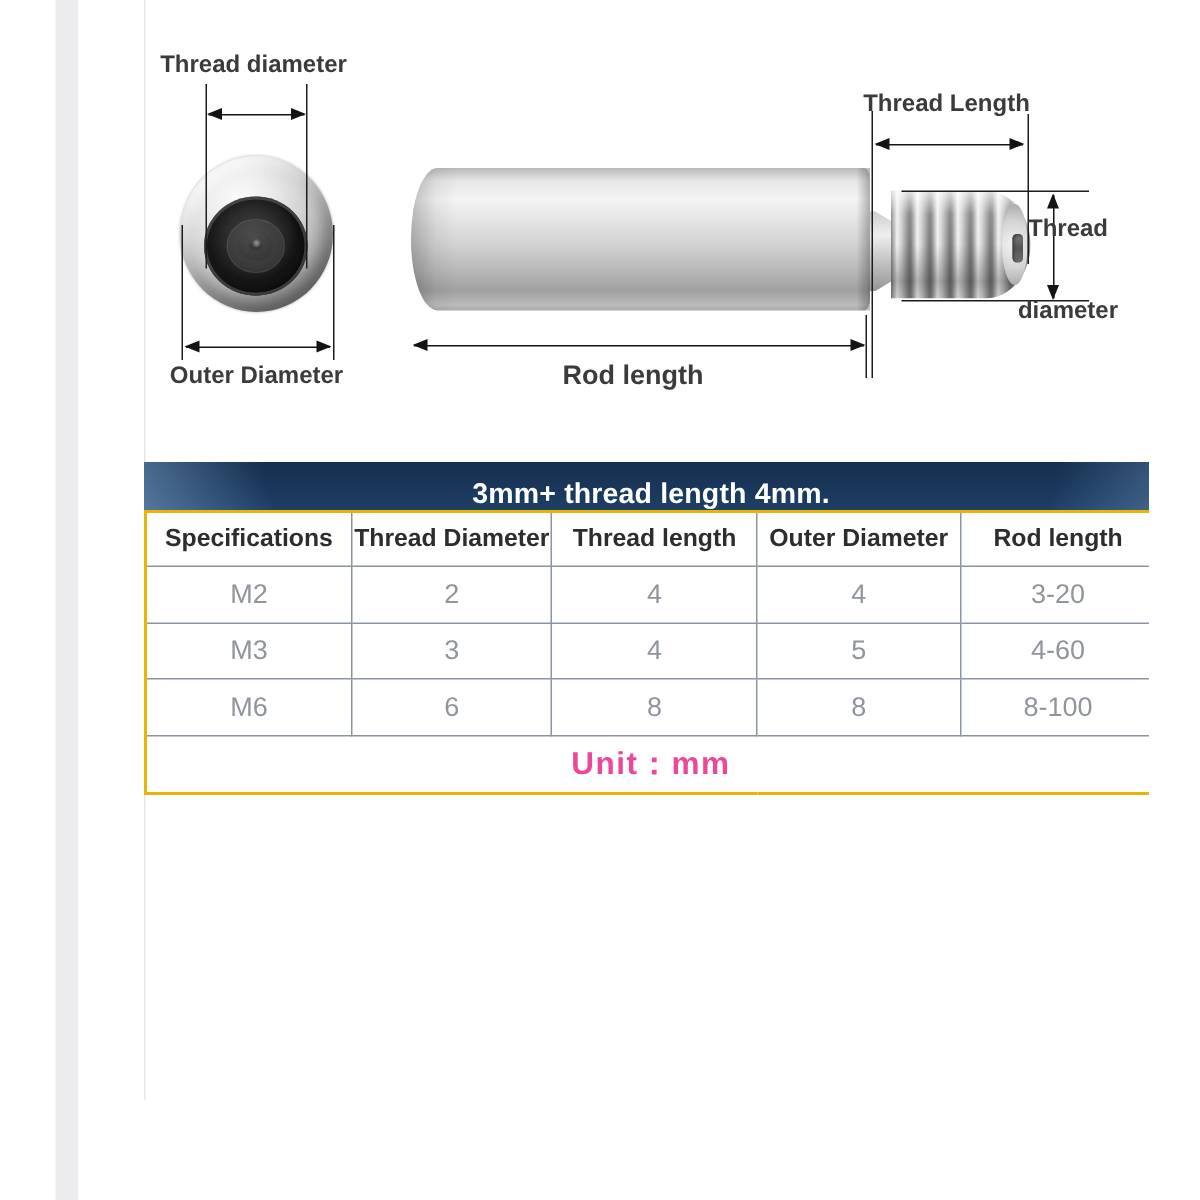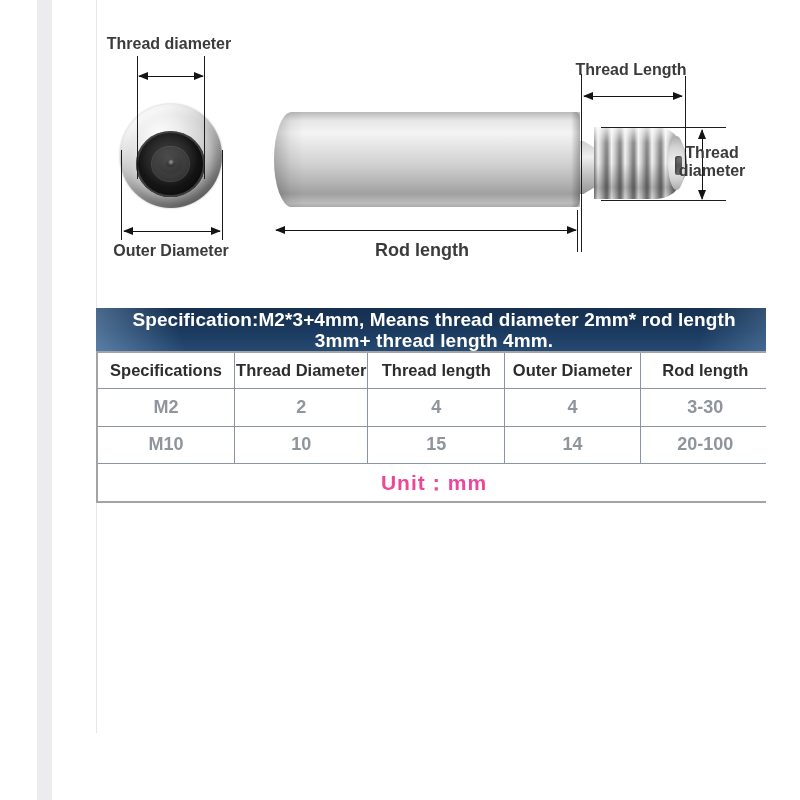--- a/index.html
+++ b/index.html
@@ -72,25 +72,25 @@
   
   .banner{position:absolute;left:62px;top:308px;width:676px;height:43px;
      display:flex;flex-direction:column;justify-content:center;text-align:center;
      color:#fff;font-weight:700;font-size:19px;line-height:21px;letter-spacing:.1px;
      background:
        linear-gradient(76deg, rgba(140,178,216,.5) 0%, rgba(140,178,216,0) 13%),
        linear-gradient(284deg, rgba(125,165,205,.38) 0%, rgba(125,165,205,0) 11%),
        linear-gradient(180deg, #152f4f 0%, #1b3a5f 55%, #264a72 100%);}
 
   
-  .spec-table{position:absolute;left:62px;top:351px;width:676px;border-collapse:collapse;
-     table-layout:fixed;background:#fff;border:2px solid #a3a3a3;}
+  .spec-table{position:absolute;left:62px;top:340px;width:676px;border-collapse:collapse;
+     table-layout:fixed;background:#fff;border:2px solid #eab308;}
   .spec-table th,.spec-table td{border:1.5px solid #8b95a2;text-align:center;padding:0;}
   .spec-table thead th{height:35px;font-size:16.5px;font-weight:700;color:#2d2d2d;}
-  .spec-table tbody td{height:36.5px;font-size:18px;font-weight:700;color:#8f949d;}
+  .spec-table tbody td{height:36.5px;font-size:18px;font-weight:400;color:#8f949d;}
   .spec-table tfoot td{height:37px;font-size:21px;font-weight:700;color:#ec4899;letter-spacing:1px;}
   .col1{width:20.4%;} .col2{width:19.8%;} .col3{width:20.3%;} .col4{width:20.1%;} .col5{width:19.4%;}
 </style>
 </head>
 <body>
 
 <div class="stage">
 
   <div class="strip left"></div>
   <div class="strip right"></div>
@@ -119,29 +119,28 @@
   <div class="dim-label" style="left:522px;top:61px;width:150px;">Thread Length</div>
   <div class="arrow-h" style="left:550px;top:96px;width:98px;"></div>
   <div class="xline-v" style="left:546.5px;top:74px;height:178px;"></div>
   <div class="xline-v" style="left:650.5px;top:76px;height:100px;"></div>
 
   <div class="xline-h" style="left:567px;top:127px;width:125px;"></div>
   <div class="xline-h" style="left:567px;top:200px;width:125px;"></div>
   <div class="arrow-v" style="left:668px;top:130px;height:69px;"></div>
   <div class="dim-label" style="left:640px;top:144px;width:76px;">
     <span style="display:block;">Thread</span>
-    <span style="display:block;">diameter</span>
+    <span style="display:block;margin-top:37px;">diameter</span>
   </div>
 
   <div class="arrow-h" style="left:242px;top:230px;width:300px;"></div>
   <div class="xline-v" style="left:542.5px;top:210px;height:42px;"></div>
   <div class="dim-label" style="left:313px;top:241px;width:150px;font-size:18px;">Rod length</div>
 
   <div class="banner">
-    <div>Specification:M2*3+4mm, Means thread diameter 2mm* rod length</div>
     <div>3mm+ thread length 4mm.</div>
   </div>
 
   <table class="spec-table">
     <colgroup>
       <col class="col1">
         <col class="col2">
         <col class="col3">
         <col class="col4">
         <col class="col5">
@@ -154,28 +153,35 @@
         <th>Outer Diameter</th>
         <th>Rod length</th>
       </tr>
     </thead>
     <tbody>
         <tr>
           <td>M2</td>
           <td>2</td>
           <td>4</td>
           <td>4</td>
-          <td>3-30</td>
+          <td>3-20</td>
         </tr>
         <tr>
-          <td>M10</td>
-          <td>10</td>
-          <td>15</td>
-          <td>14</td>
-          <td>20-100</td>
+          <td>M3</td>
+          <td>3</td>
+          <td>4</td>
+          <td>5</td>
+          <td>4-60</td>
+        </tr>
+        <tr>
+          <td>M6</td>
+          <td>6</td>
+          <td>8</td>
+          <td>8</td>
+          <td>8-100</td>
         </tr>
       </tbody>
     <tfoot>
       <tr>
         <td colspan="5">Unit：mm</td>
       </tr>
     </tfoot>
   </table>
 
 </div>

